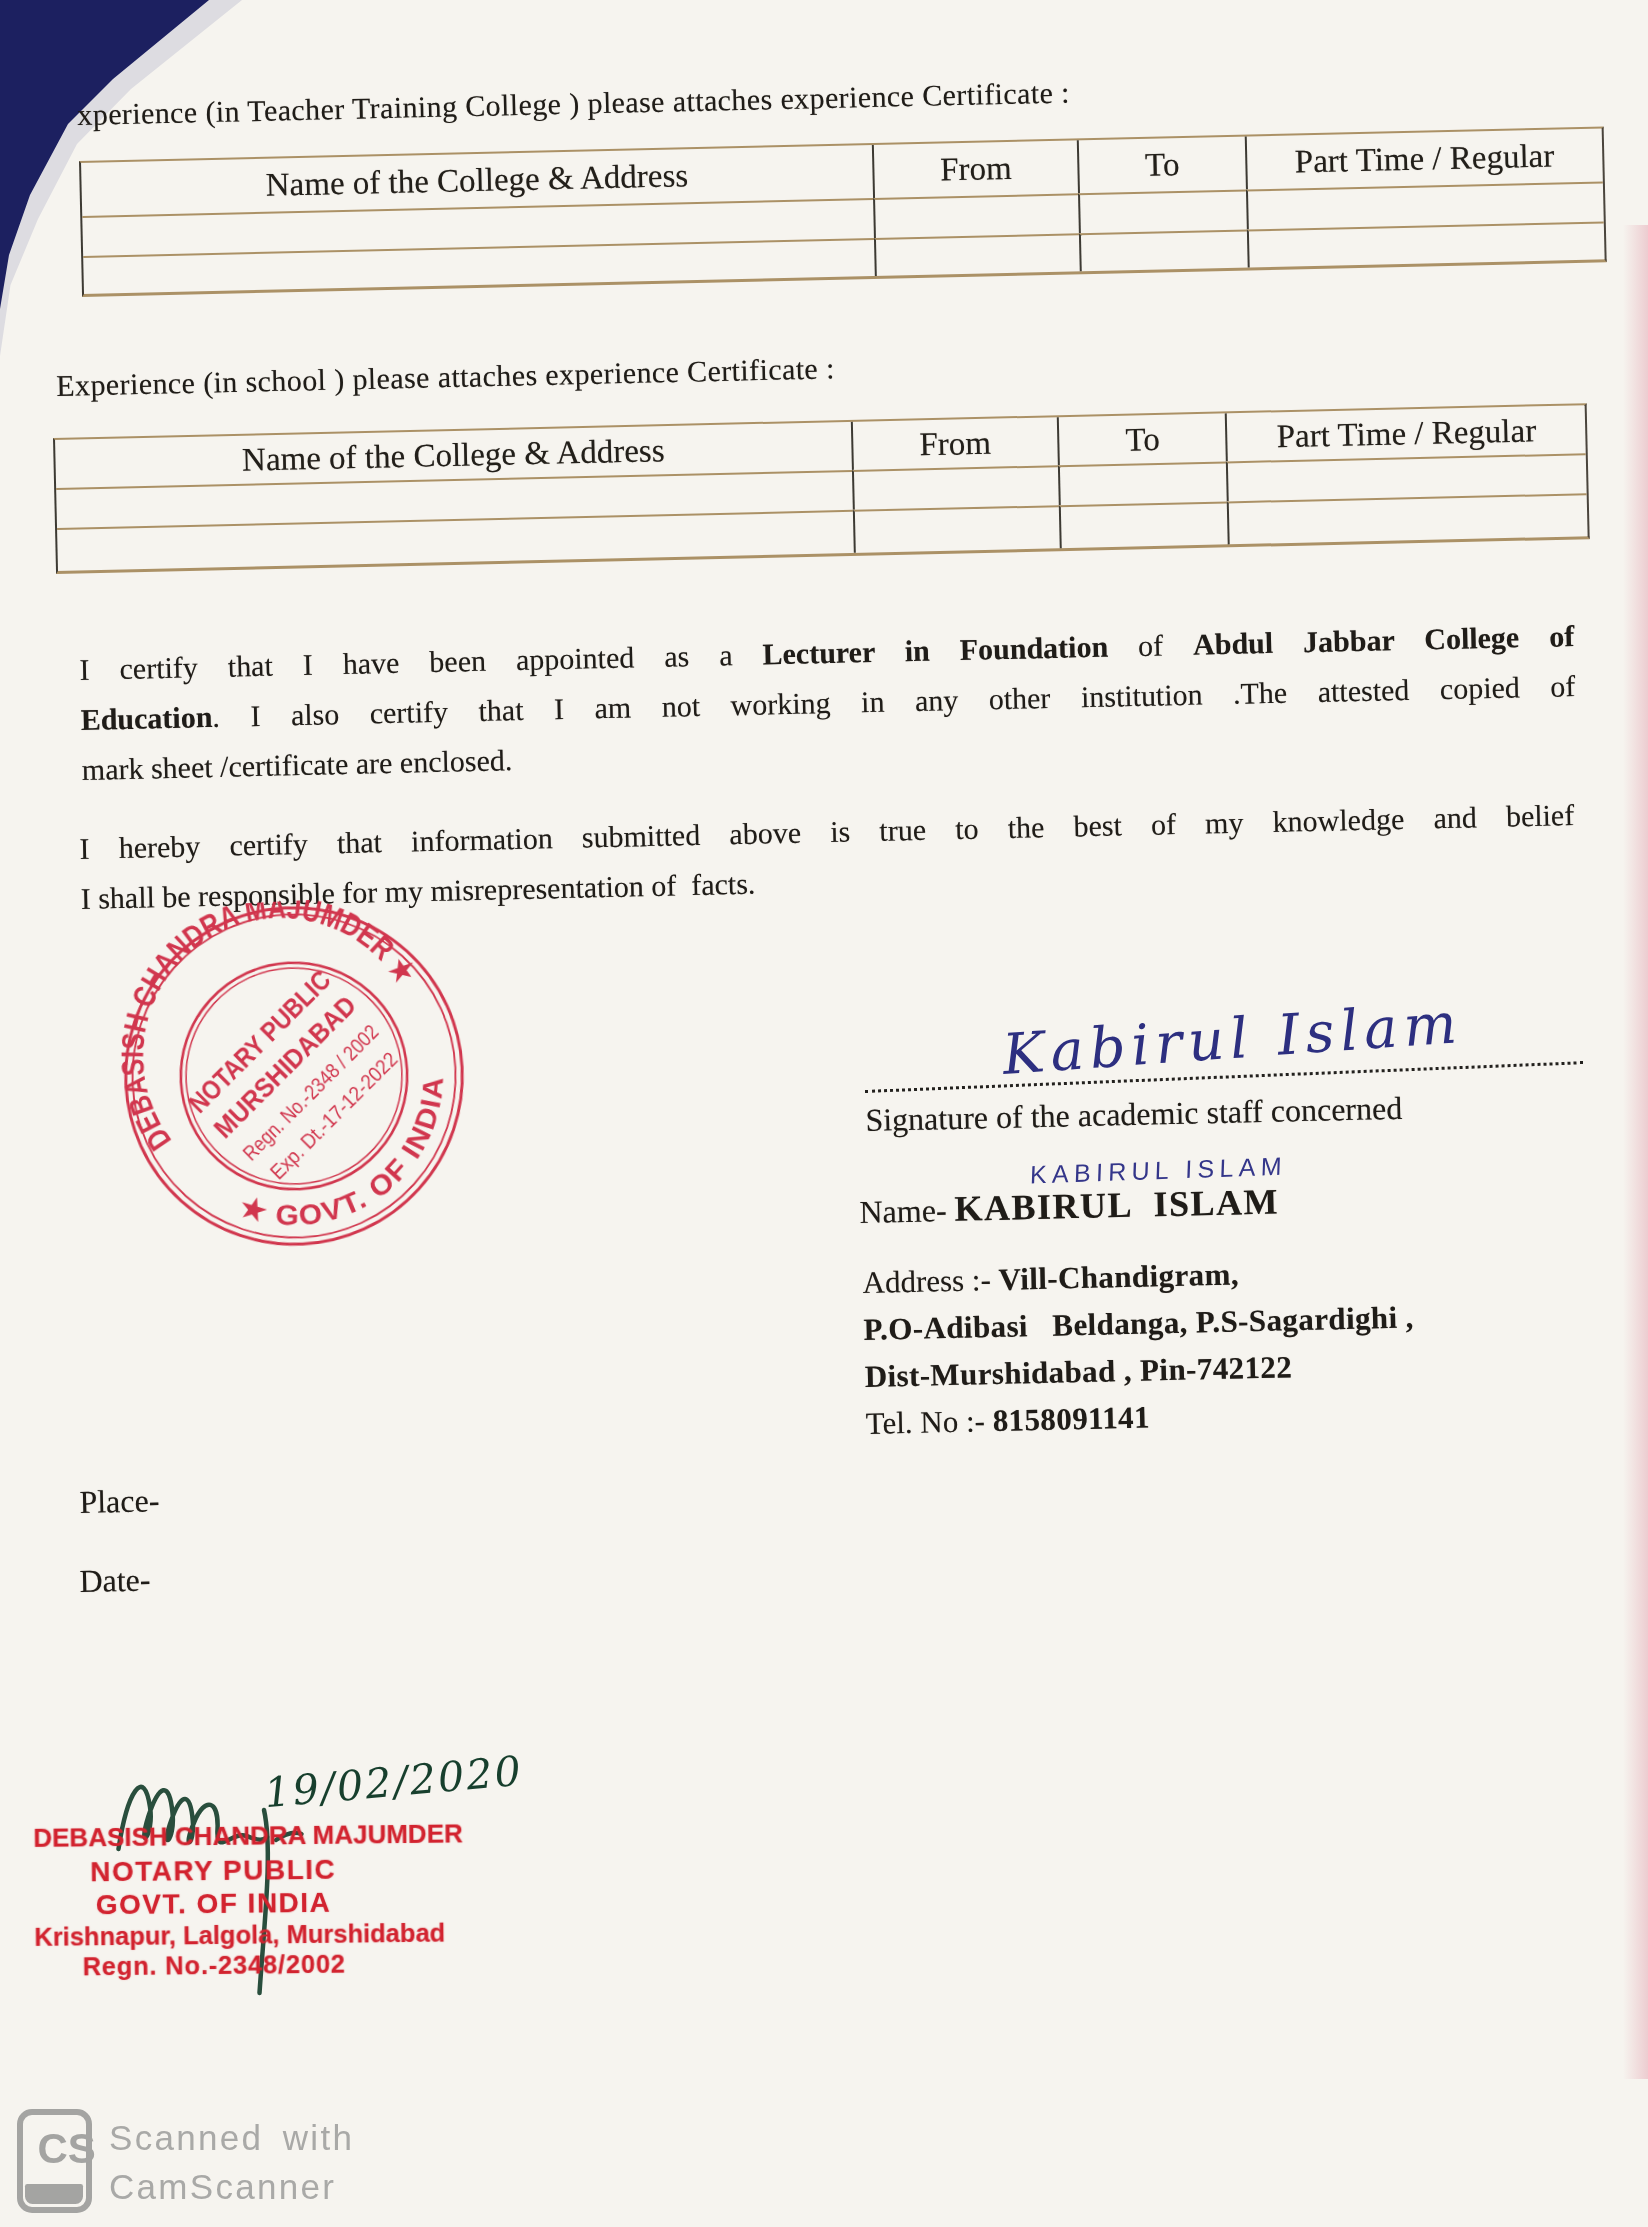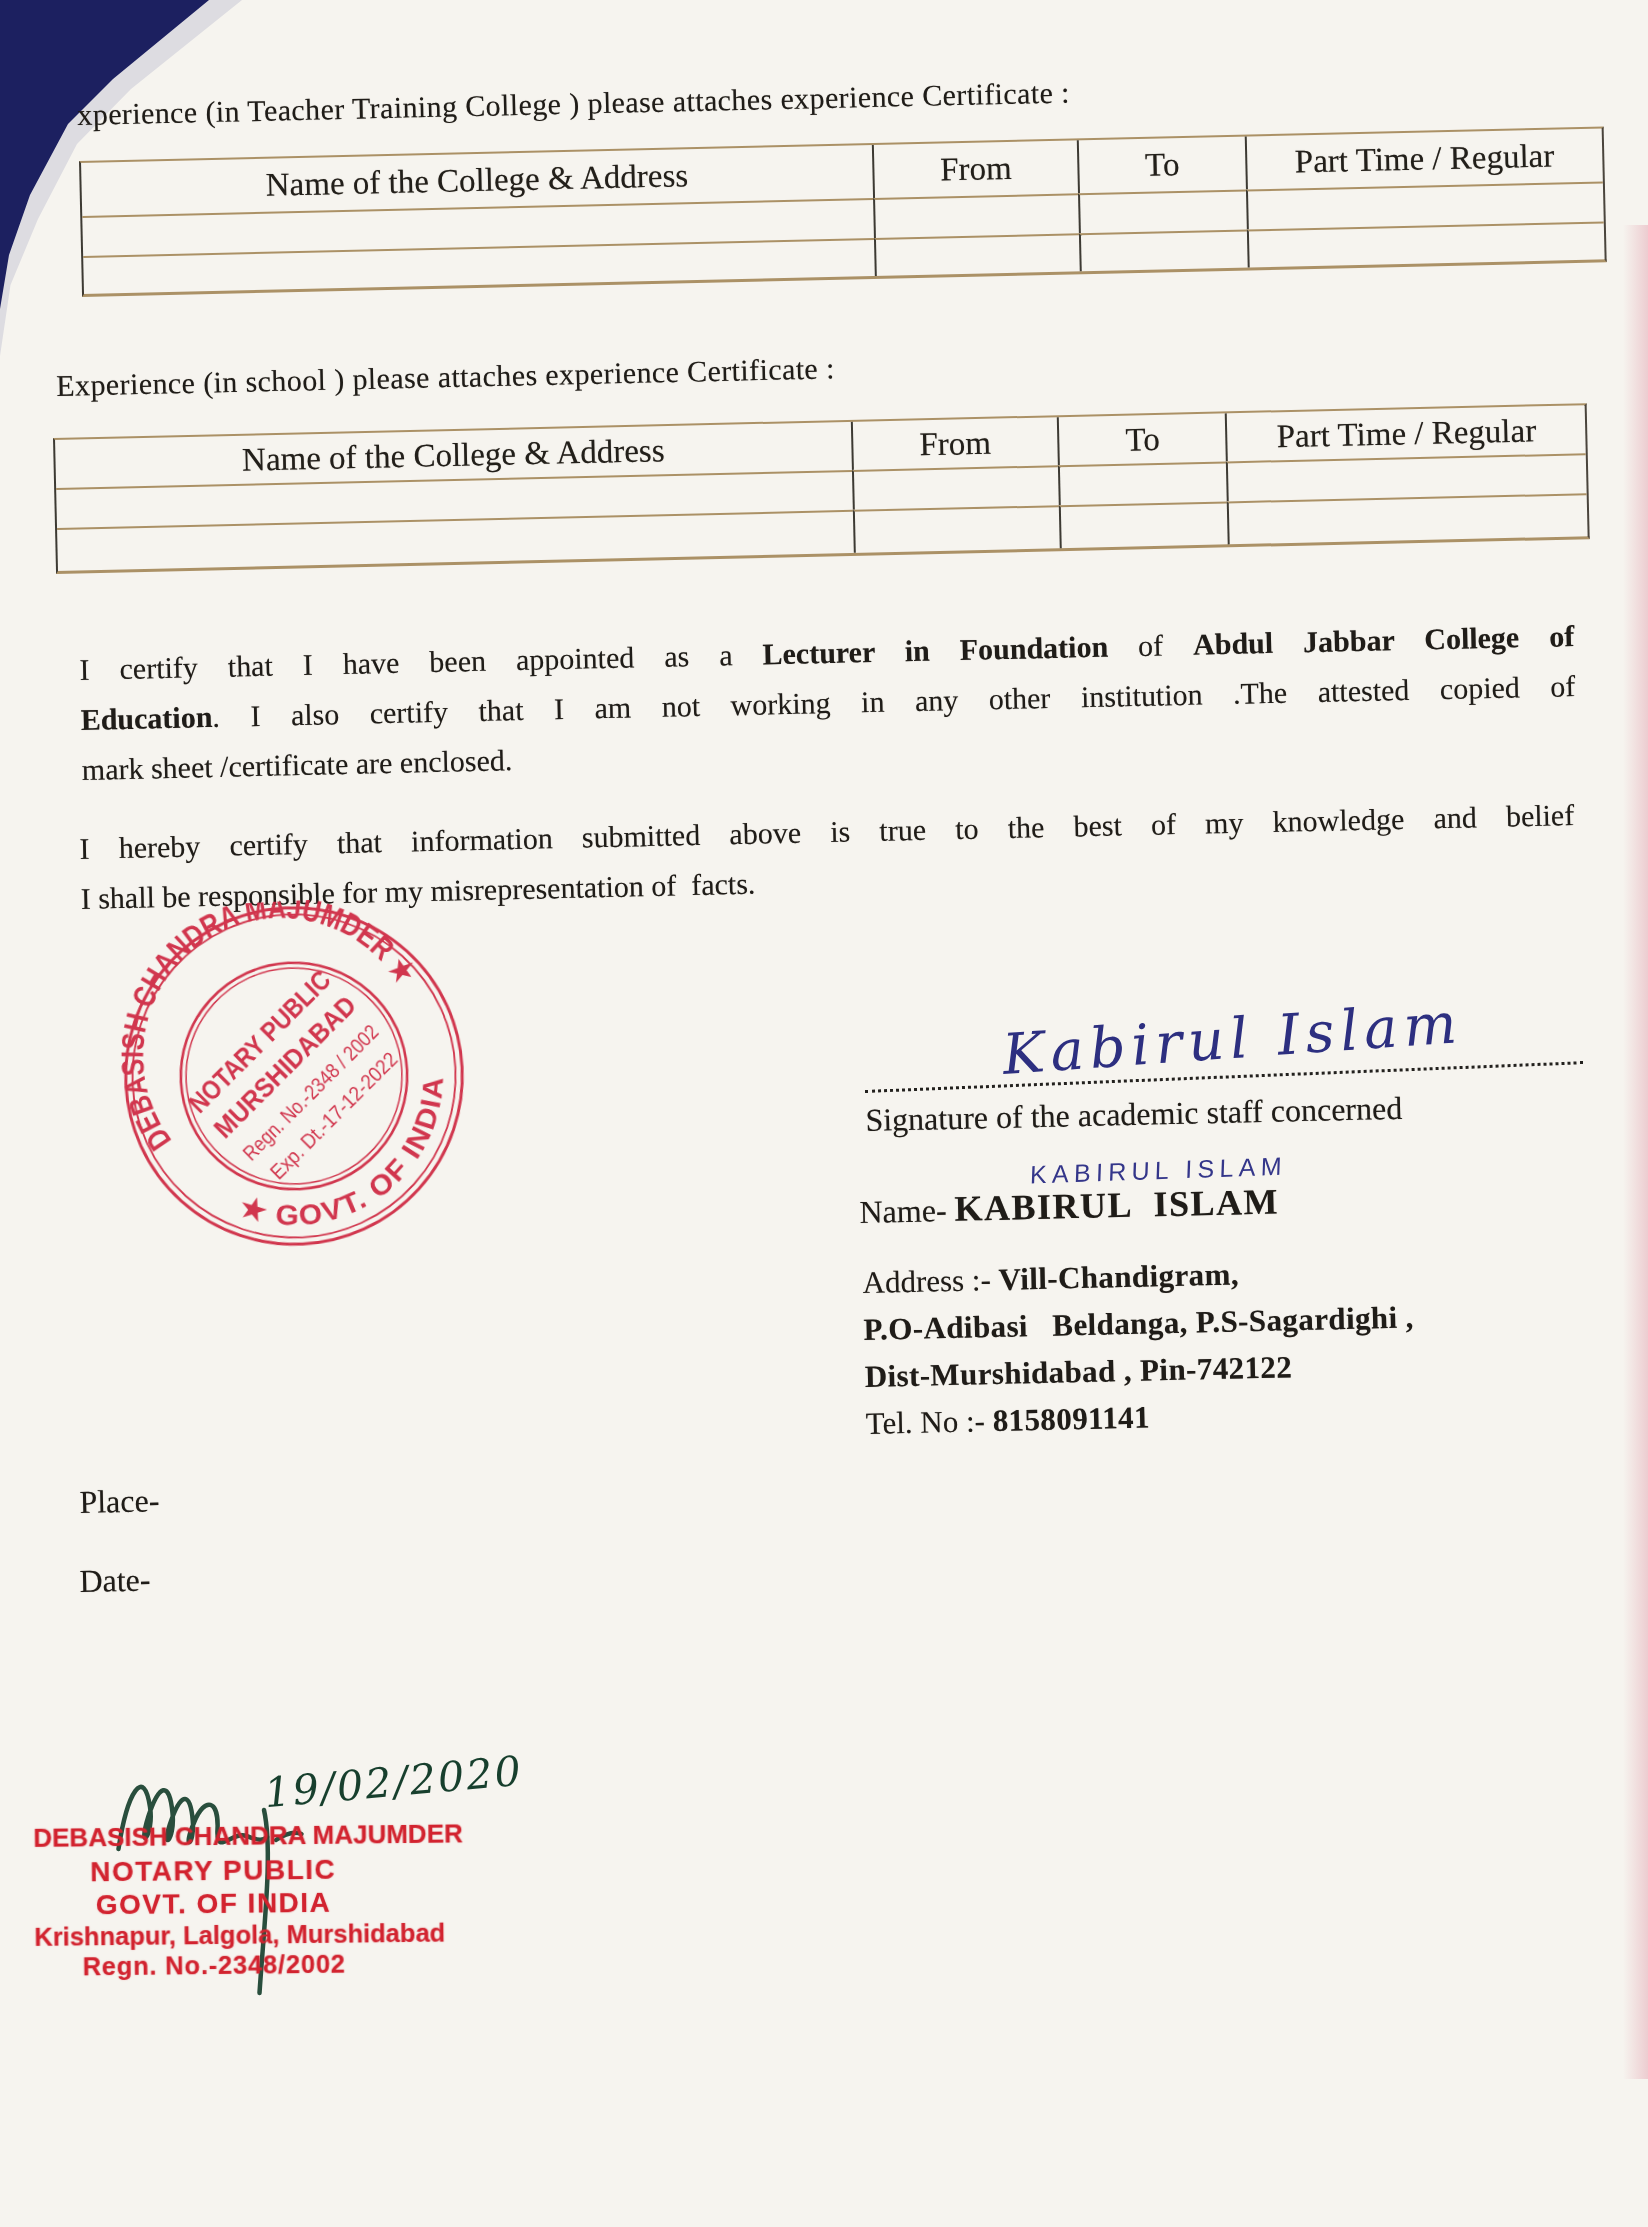--- a/index.html
+++ b/index.html
@@ -190,15 +190,23 @@
   <div class="hdate">19/02/2020</div>
 
   <div class="stamp-block">
     <div class="sb1">DEBASISH CHANDRA MAJUMDER</div>
     <div class="sb2">NOTARY PUBLIC</div>
     <div class="sb3">GOVT. OF INDIA</div>
     <div class="sb4">Krishnapur, Lalgola, Murshidabad</div>
     <div class="sb5">Regn. No.-2348/2002</div>
   </div>
 
+  <div class="footer">
+    <div class="cs-logo">
+      <div class="cs-text">CS</div>
+      <div class="cs-bar"></div>
+    </div>
+    <div class="scanline sl1">Scanned with</div>
+    <div class="scanline sl2">CamScanner</div>
+  </div>
 
 </div>
 
 
 </body></html>

